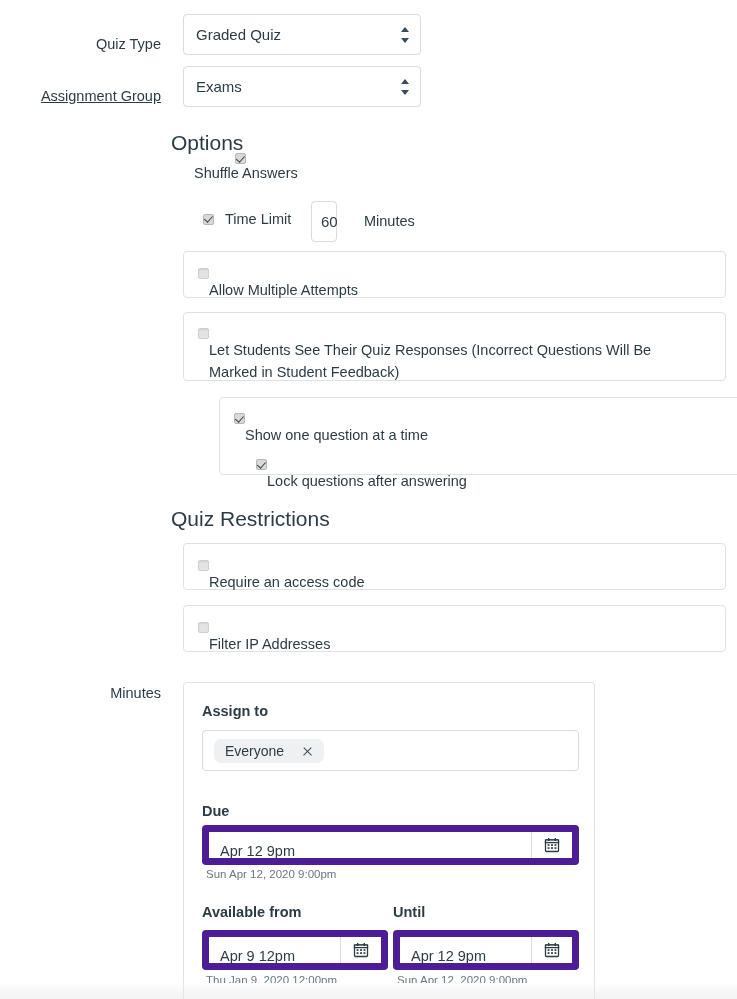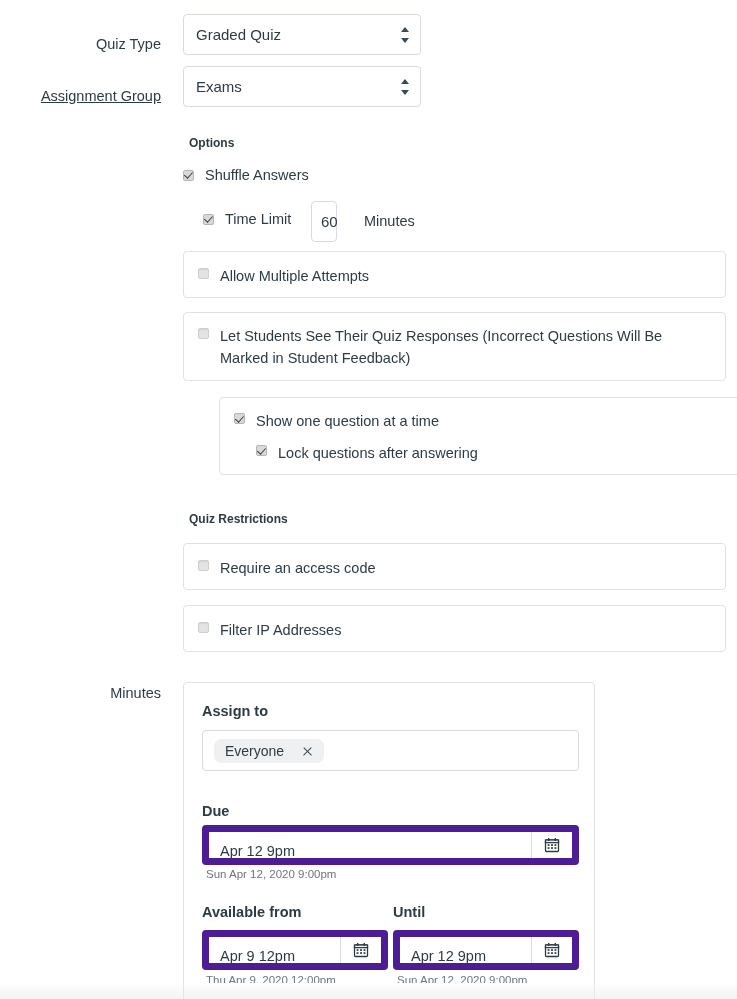--- a/index.html
+++ b/index.html
@@ -82,23 +82,23 @@
     border-bottom: 5px solid #394b58;
   }
   .select-arrows .down {
     bottom: 1px;
     border-top: 5px solid #394b58;
   }
 
   
   .section-heading {
     position: absolute;
-    left: 189px;
-    font-size: 12px;
-    font-weight: bold;
+    left: 171px;
+    font-size: 21px;
+    font-weight: normal;
     color: #2d3b45;
     line-height: 20px;
   }
 
   
   .cbx {
     display: inline-block;
     width: 11px;
     height: 11px;
     box-sizing: border-box;
@@ -171,20 +171,21 @@
     width: 543px;
     box-sizing: border-box;
     border: 1px solid #dfe2e5;
     border-radius: 4px;
     background: #ffffff;
   }
   .opt-line {
     display: flex;
     align-items: flex-start;
     padding: 0;
+    flex-direction: column;
   }
   .opt-line .cbx { margin-top: 3px; }
   .opt-text {
     margin-left: 11px;
     font-size: 14.5px;
     line-height: 22px;
     color: #2d3b45;
   }
 
   
@@ -337,21 +338,21 @@
         <span class="select-arrows">
           <span class="up"></span>
             <span class="down"></span>
         </span>
       </div>
     </div>
   </div>
 
   <div class="section-heading" style="top:133px;">Options</div>
 
-  <div class="check-row" style="top:166px;">
+  <div class="check-row" style="top:153px;flex-direction:column;">
     <span class="cbx on"></span>
     <span class="cb-label">Shuffle Answers</span>
   </div>
 
   <div class="check-row" style="top:210px;margin-left:20px;">
     <span class="cbx on"></span>
     <span class="cb-label">Time Limit</span>
   </div>
   <div class="num-input" style="left:311px; top:201px;">60</div>
   <div class="unit-label" style="left:364px; top:212px;">Minutes</div>
@@ -441,21 +442,21 @@
           <rect x="10.6" y="1" width="1.4" height="3" fill="#2d3b45"></rect>
           <rect x="3.6" y="7.2" width="1.9" height="1.7" fill="#2d3b45"></rect>
           <rect x="7.05" y="7.2" width="1.9" height="1.7" fill="#2d3b45"></rect>
           <rect x="10.5" y="7.2" width="1.9" height="1.7" fill="#2d3b45"></rect>
           <rect x="3.6" y="10.2" width="1.9" height="1.7" fill="#2d3b45"></rect>
           <rect x="7.05" y="10.2" width="1.9" height="1.7" fill="#2d3b45"></rect>
           <rect x="10.5" y="10.2" width="1.9" height="1.7" fill="#2d3b45"></rect>
         </svg>
       </div>
     </div>
-    <div class="date-hint" style="left:22px; top:290px;">Thu Apr 9, 2020 12:00pm</div>
+    <div class="date-hint" style="left:22px; top:290px;">Thu Jan 9, 2020 12:00pm</div>
 
     <div class="assign-inner-label" style="left:209px; top:220px;">Until</div>
     <div class="date-group" style="left:209px; top:247px; width:186px;">
       <div class="date-value">Apr 12 9pm</div>
       <div class="cal-btn">
         <svg width="16" height="16" viewBox="0 0 16 16">
           <rect x="1.5" y="3" width="13" height="11.5" rx="1" fill="#fff" stroke="#2d3b45" stroke-width="1.3"></rect>
           <rect x="1.5" y="3" width="13" height="2.6" fill="#fff" stroke="#2d3b45" stroke-width="1.3"></rect>
           <rect x="4" y="1" width="1.4" height="3" fill="#2d3b45"></rect>
           <rect x="10.6" y="1" width="1.4" height="3" fill="#2d3b45"></rect>

